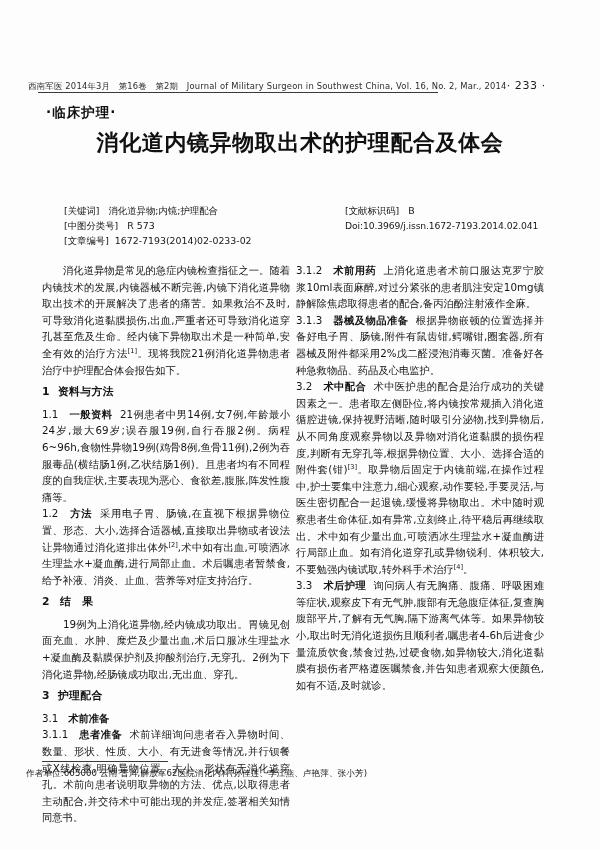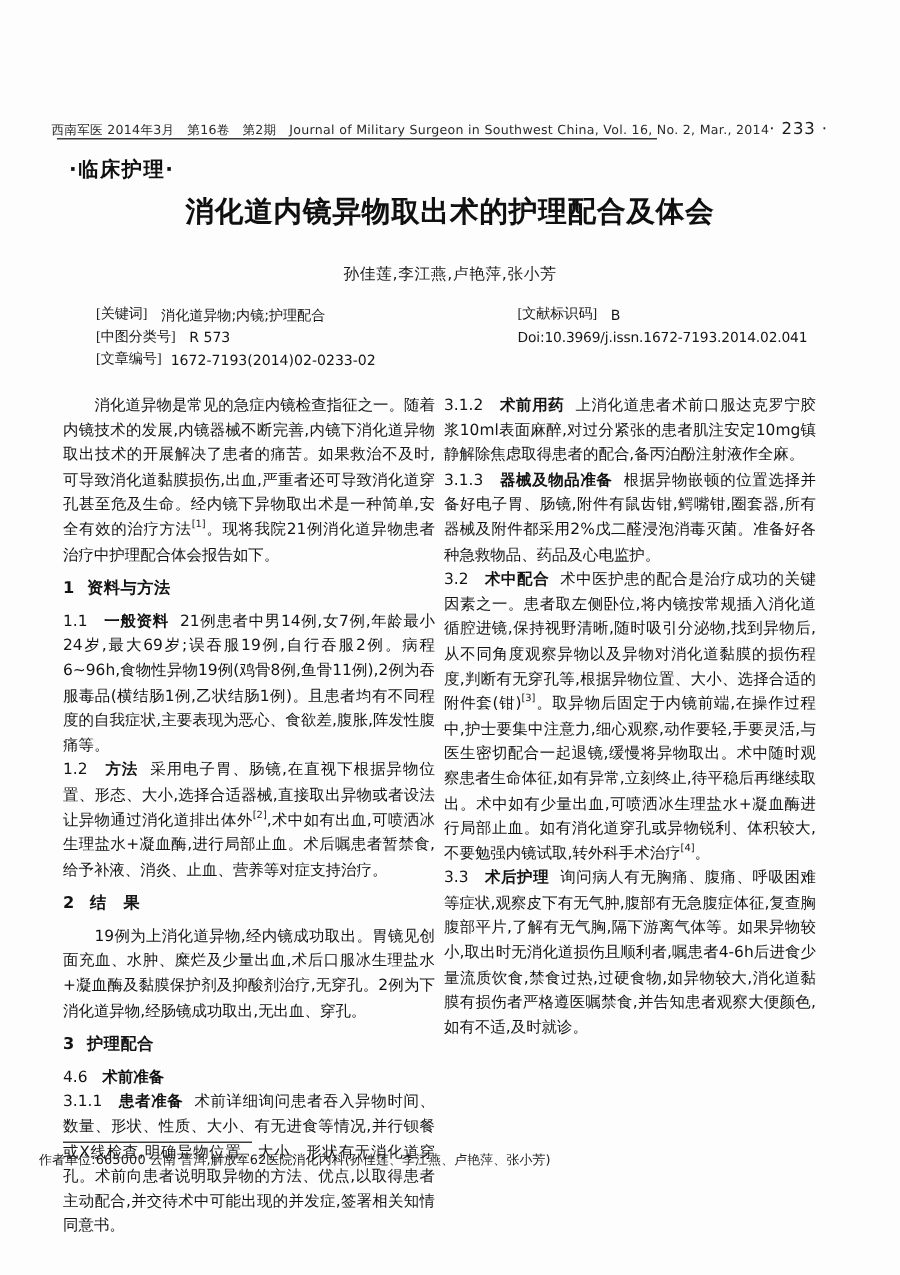--- a/index.html
+++ b/index.html
@@ -14,27 +14,27 @@
     position: relative;
     width: 600px;
     height: 850px;
     background: #fdfdfd;
     overflow: hidden;
     box-sizing: border-box;
   }
   
   .runhead {
     position: absolute;
-    left: 36px;
+    left: 20px;
     top: 74px;
     width: 524px;
     height: 18px;
     display: flex;
     align-items: flex-end;
-    justify-content: flex-end;
+    justify-content: center;
   }
   .runhead-left {
     font-size: 8.4px;
     color: #2b2b2b;
     letter-spacing: 0.2px;
     white-space: nowrap;
     padding-left: 18px;
   }
   .runhead-right {
     font-size: 11px;
@@ -61,21 +61,21 @@
     color: #111;
     letter-spacing: 1px;
   }
   
   .title {
     position: absolute;
     left: 0;
     top: 128px;
     width: 600px;
     text-align: center;
-    font-size: 19px;
+    font-size: 22px;
     font-weight: bold;
     color: #101010;
     letter-spacing: 0.6px;
   }
   .authors {
     position: absolute;
     left: 0;
     top: 176px;
     width: 600px;
     text-align: center;
@@ -103,21 +103,20 @@
     white-space: nowrap;
   }
   .meta-col-r {
     flex: 1;
     display: flex;
     white-space: nowrap;
     margin-left: 36px;
   }
   .meta-key {
     display: inline-block;
-    font-family: Liberation Serif, serif;
   }
   .meta-val {
     display: inline-block;
     margin-left: 9px;
   }
   .meta-val.tight { margin-left: 6px; }
   .meta-doi {
     font-size: 9.2px;
     letter-spacing: -0.1px;
   }
@@ -182,21 +181,20 @@
 
   <div class="runhead">
     <span class="runhead-left">西南军医 2014年3月　第16卷　第2期　Journal of Military Surgeon in Southwest China, Vol. 16, No. 2, Mar., 2014</span>
     <span class="runhead-right">· 233 ·</span>
   </div>
   <div class="runhead-rule"></div>
 
   <div class="collabel">·临床护理·</div>
 
   <div class="title">消化道内镜异物取出术的护理配合及体会</div>
-  <div class="authors">孙佳莲,李江燕,卢艳萍,张小芳</div>
 
   <div class="meta">
     <div class="meta-row">
       <div class="meta-col-l">
         <span class="meta-key">[关键词]</span>
         <span class="meta-val">消化道异物;内镜;护理配合</span>
       </div>
       <div class="meta-col-r">
         <span class="meta-key">[文献标识码]</span>
         <span class="meta-val">B</span>
@@ -229,21 +227,21 @@
     <p><span class="num">1.1</span>&nbsp;&nbsp;&nbsp;<span class="sub">一般资料</span>&nbsp;&nbsp;<span>21例患者中男14例,女7例,年龄最小24岁,最大69岁;误吞服19例,自行吞服2例。病程6~96h,食物性异物19例(鸡骨8例,鱼骨11例),2例为吞服毒品(横结肠1例,乙状结肠1例)。且患者均有不同程度的自我症状,主要表现为恶心、食欲差,腹胀,阵发性腹痛等。</span></p>
 
     <p><span class="num">1.2</span>&nbsp;&nbsp;&nbsp;<span class="sub">方法</span>&nbsp;&nbsp;<span>采用电子胃、肠镜,在直视下根据异物位置、形态、大小,选择合适器械,直接取出异物或者设法让异物通过消化道排出体外</span><span class="sup">[2]</span><span>,术中如有出血,可喷洒冰生理盐水+凝血酶,进行局部止血。术后嘱患者暂禁食,给予补液、消炎、止血、营养等对症支持治疗。</span></p>
 
     <h2 class="spaced"><span class="num">2</span><span>结　果</span></h2>
 
     <p class="indent"><span>19例为上消化道异物,经内镜成功取出。胃镜见创面充血、水肿、糜烂及少量出血,术后口服冰生理盐水+凝血酶及黏膜保护剂及抑酸剂治疗,无穿孔。2例为下消化道异物,经肠镜成功取出,无出血、穿孔。</span></p>
 
     <h2><span class="num">3</span><span>护理配合</span></h2>
 
-    <p><span class="num">4.6</span>&nbsp;&nbsp;&nbsp;<span class="sub">术前准备</span></p>
+    <p><span class="num">3.1</span>&nbsp;&nbsp;&nbsp;<span class="sub">术前准备</span></p>
 
     <p><span class="num">3.1.1</span>&nbsp;&nbsp;&nbsp;<span class="sub">患者准备</span>&nbsp;&nbsp;<span>术前详细询问患者吞入异物时间、数量、形状、性质、大小、有无进食等情况,并行钡餐或X线检查,明确异物位置、大小、形状有无消化道穿孔。术前向患者说明取异物的方法、优点,以取得患者主动配合,并交待术中可能出现的并发症,签署相关知情同意书。</span></p>
 
   </div>
 
   <div class="col col-right">
 
     <p><span class="num">3.1.2</span>&nbsp;&nbsp;&nbsp;<span class="sub">术前用药</span>&nbsp;&nbsp;<span>上消化道患者术前口服达克罗宁胶浆10ml表面麻醉,对过分紧张的患者肌注安定10mg镇静解除焦虑取得患者的配合,备丙泊酚注射液作全麻。</span></p>
 
     <p><span class="num">3.1.3</span>&nbsp;&nbsp;&nbsp;<span class="sub">器械及物品准备</span>&nbsp;&nbsp;<span>根据异物嵌顿的位置选择并备好电子胃、肠镜,附件有鼠齿钳,鳄嘴钳,圈套器,所有器械及附件都采用2%戊二醛浸泡消毒灭菌。准备好各种急救物品、药品及心电监护。</span></p>

